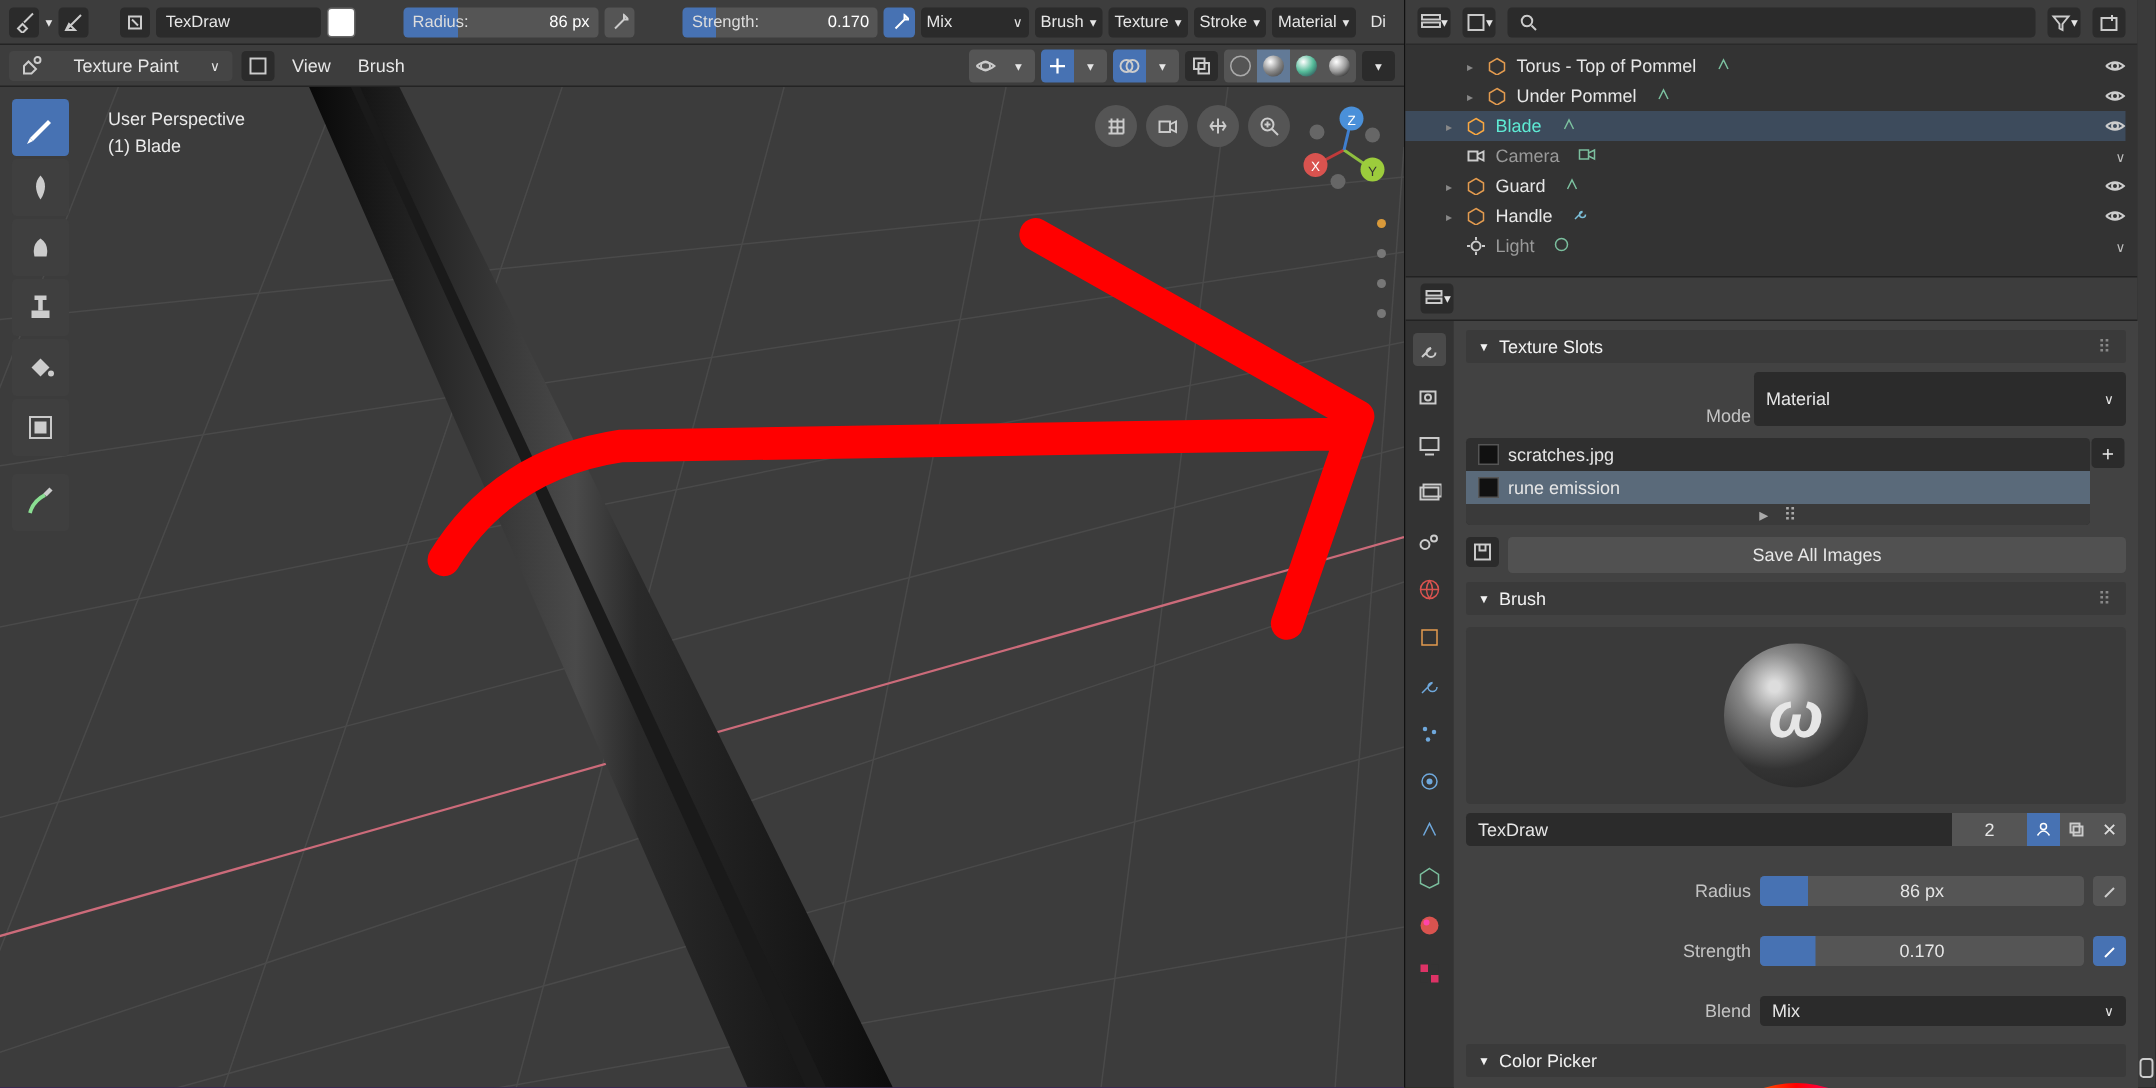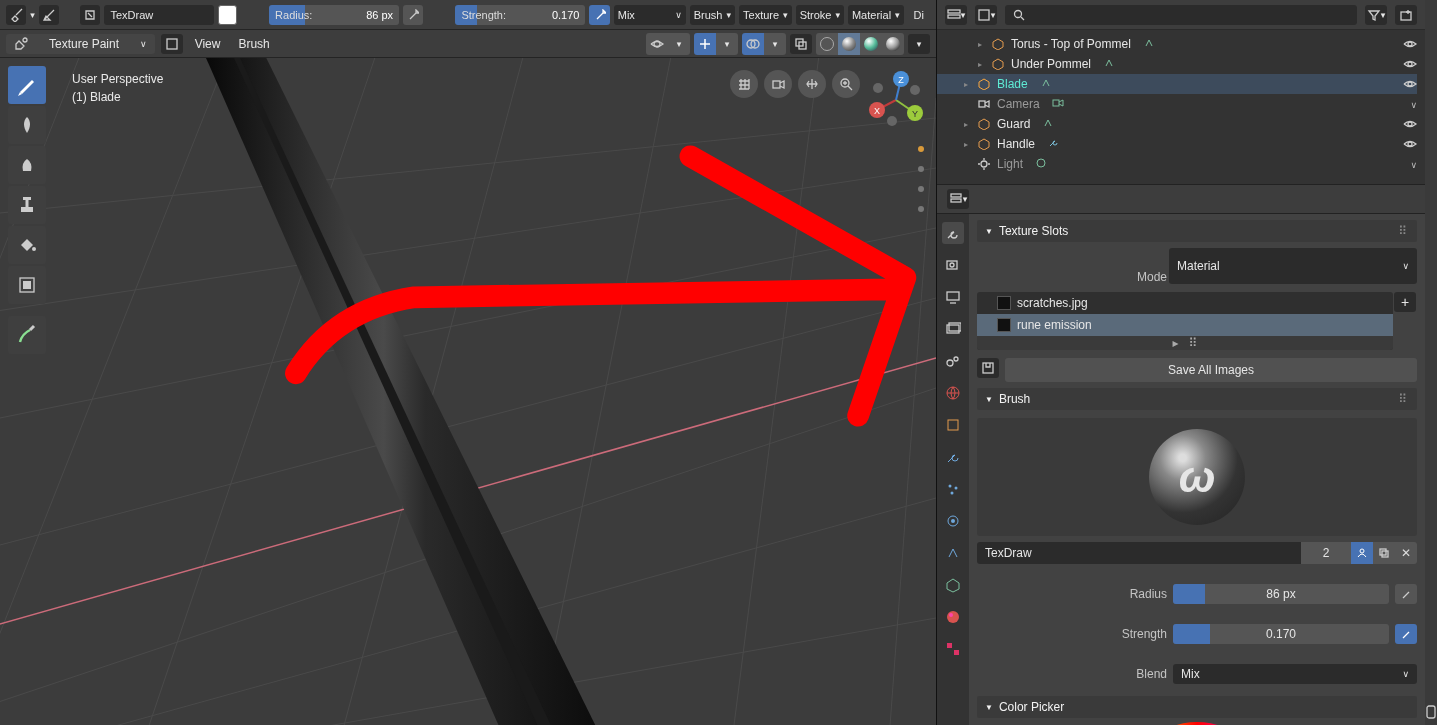--- a/index.html
+++ b/index.html
@@ -66,21 +66,21 @@
   .ptab.active { background: #4a4a4a; }
   .props-content { flex: 1; background: #424242; overflow-y: auto; padding: 0 8px 12px 8px; }
   .draw-title { display: flex; align-items: center; gap: 10px; padding: 8px 4px 8px 0; }
   .section-hdr { background: #3a3a3a; border-radius: 2px; padding: 4px 8px; display: flex; align-items: center; gap: 6px; margin-top: 6px; font-size: 12px; color: #f2f2f2; }
   .section-hdr .disc { font-size: 8px; }
   .section-hdr .dots { margin-left: auto; color: #888; letter-spacing: 2px; }
   .row-line { display: flex; align-items: flex-end; gap: 2px; margin-top: 6px; }
   .row-line .lbl { text-align: right; width: 190px; color: #c4c4c4; }
   .row-line .field { flex: 1; background: #2b2b2b; border-radius: 3px; height: 36px; display: flex; align-items: center; padding: 0 8px; justify-content: space-between; }
   .slot-list { background: #2f2f2f; border-radius: 3px; margin-top: 8px; overflow: hidden; }
-  .slot-row { height: 22px; display: flex; align-items: center; gap: 6px; padding: 0 20px; }
+  .slot-row { height: 22px; display: flex; align-items: center; gap: 6px; padding: 0 8px; }
   .slot-row.sel { background: #5a6a7a; }
   .slot-sw { width: 14px; height: 14px; background: #111; border: 1px solid #555; }
   .slot-footer { height: 14px; background: #3a3a3a; display: flex; align-items: center; justify-content: center; color: #aaa; }
   .side-add { width: 24px; display: flex; align-items: flex-start; justify-content: center; margin-top: 8px; }
   .wide-btn { background: #515151; border-radius: 3px; height: 24px; display: flex; align-items: center; justify-content: center; margin-top: 8px; }
   .brush-prev { height: 118px; background: #3a3a3a; border-radius: 3px; margin-top: 8px; display: flex; align-items: center; justify-content: center; }
   .brush-sphere { width: 96px; height: 96px; border-radius: 48px; background: radial-gradient(circle at 35% 30%, #ddd 4%, #888 25%, #333 60%, #222 100%); position: relative; display: flex; align-items: center; justify-content: center;}
   .scribble { font-size: 44px; color: #e6e6e6; font-weight: bold; font-style: italic; }
   .brush-name-row { display: flex; margin-top: 6px; gap: 0; }
   .brush-name-row .bn { flex: 1; background: #2b2b2b; height: 22px; border-radius: 3px 0 0 3px; display: flex; align-items: center; padding: 0 8px; }

